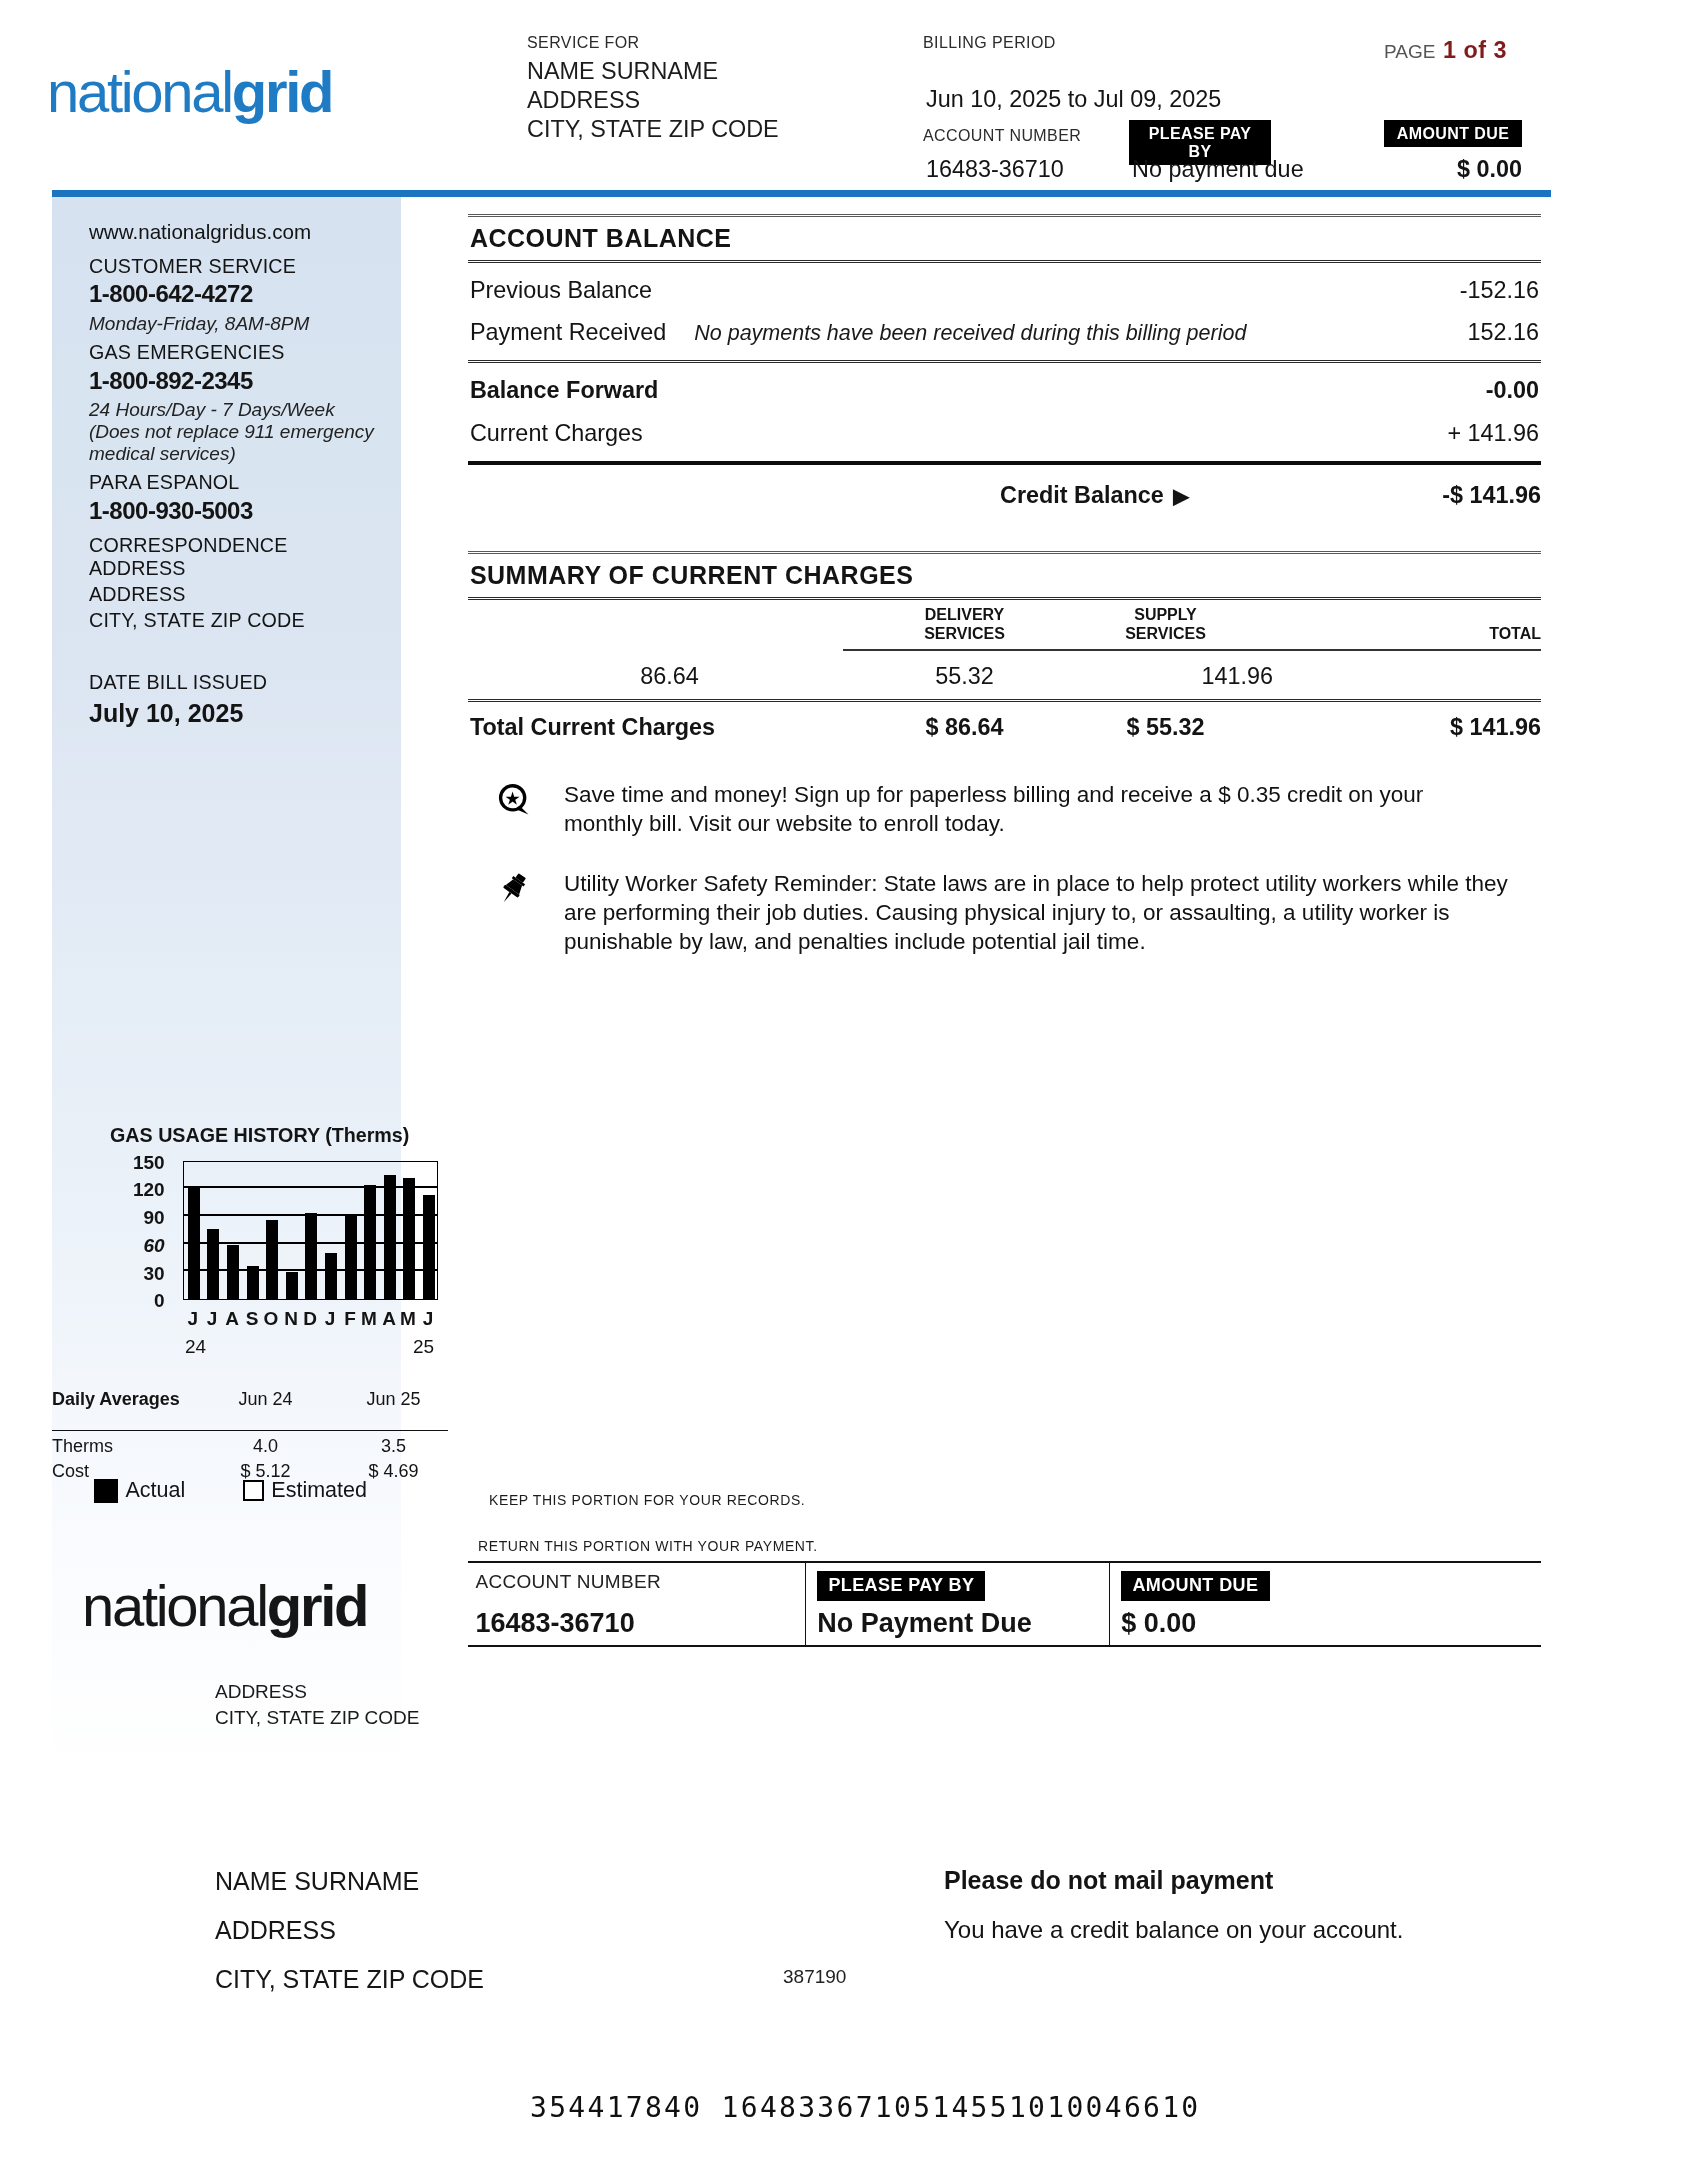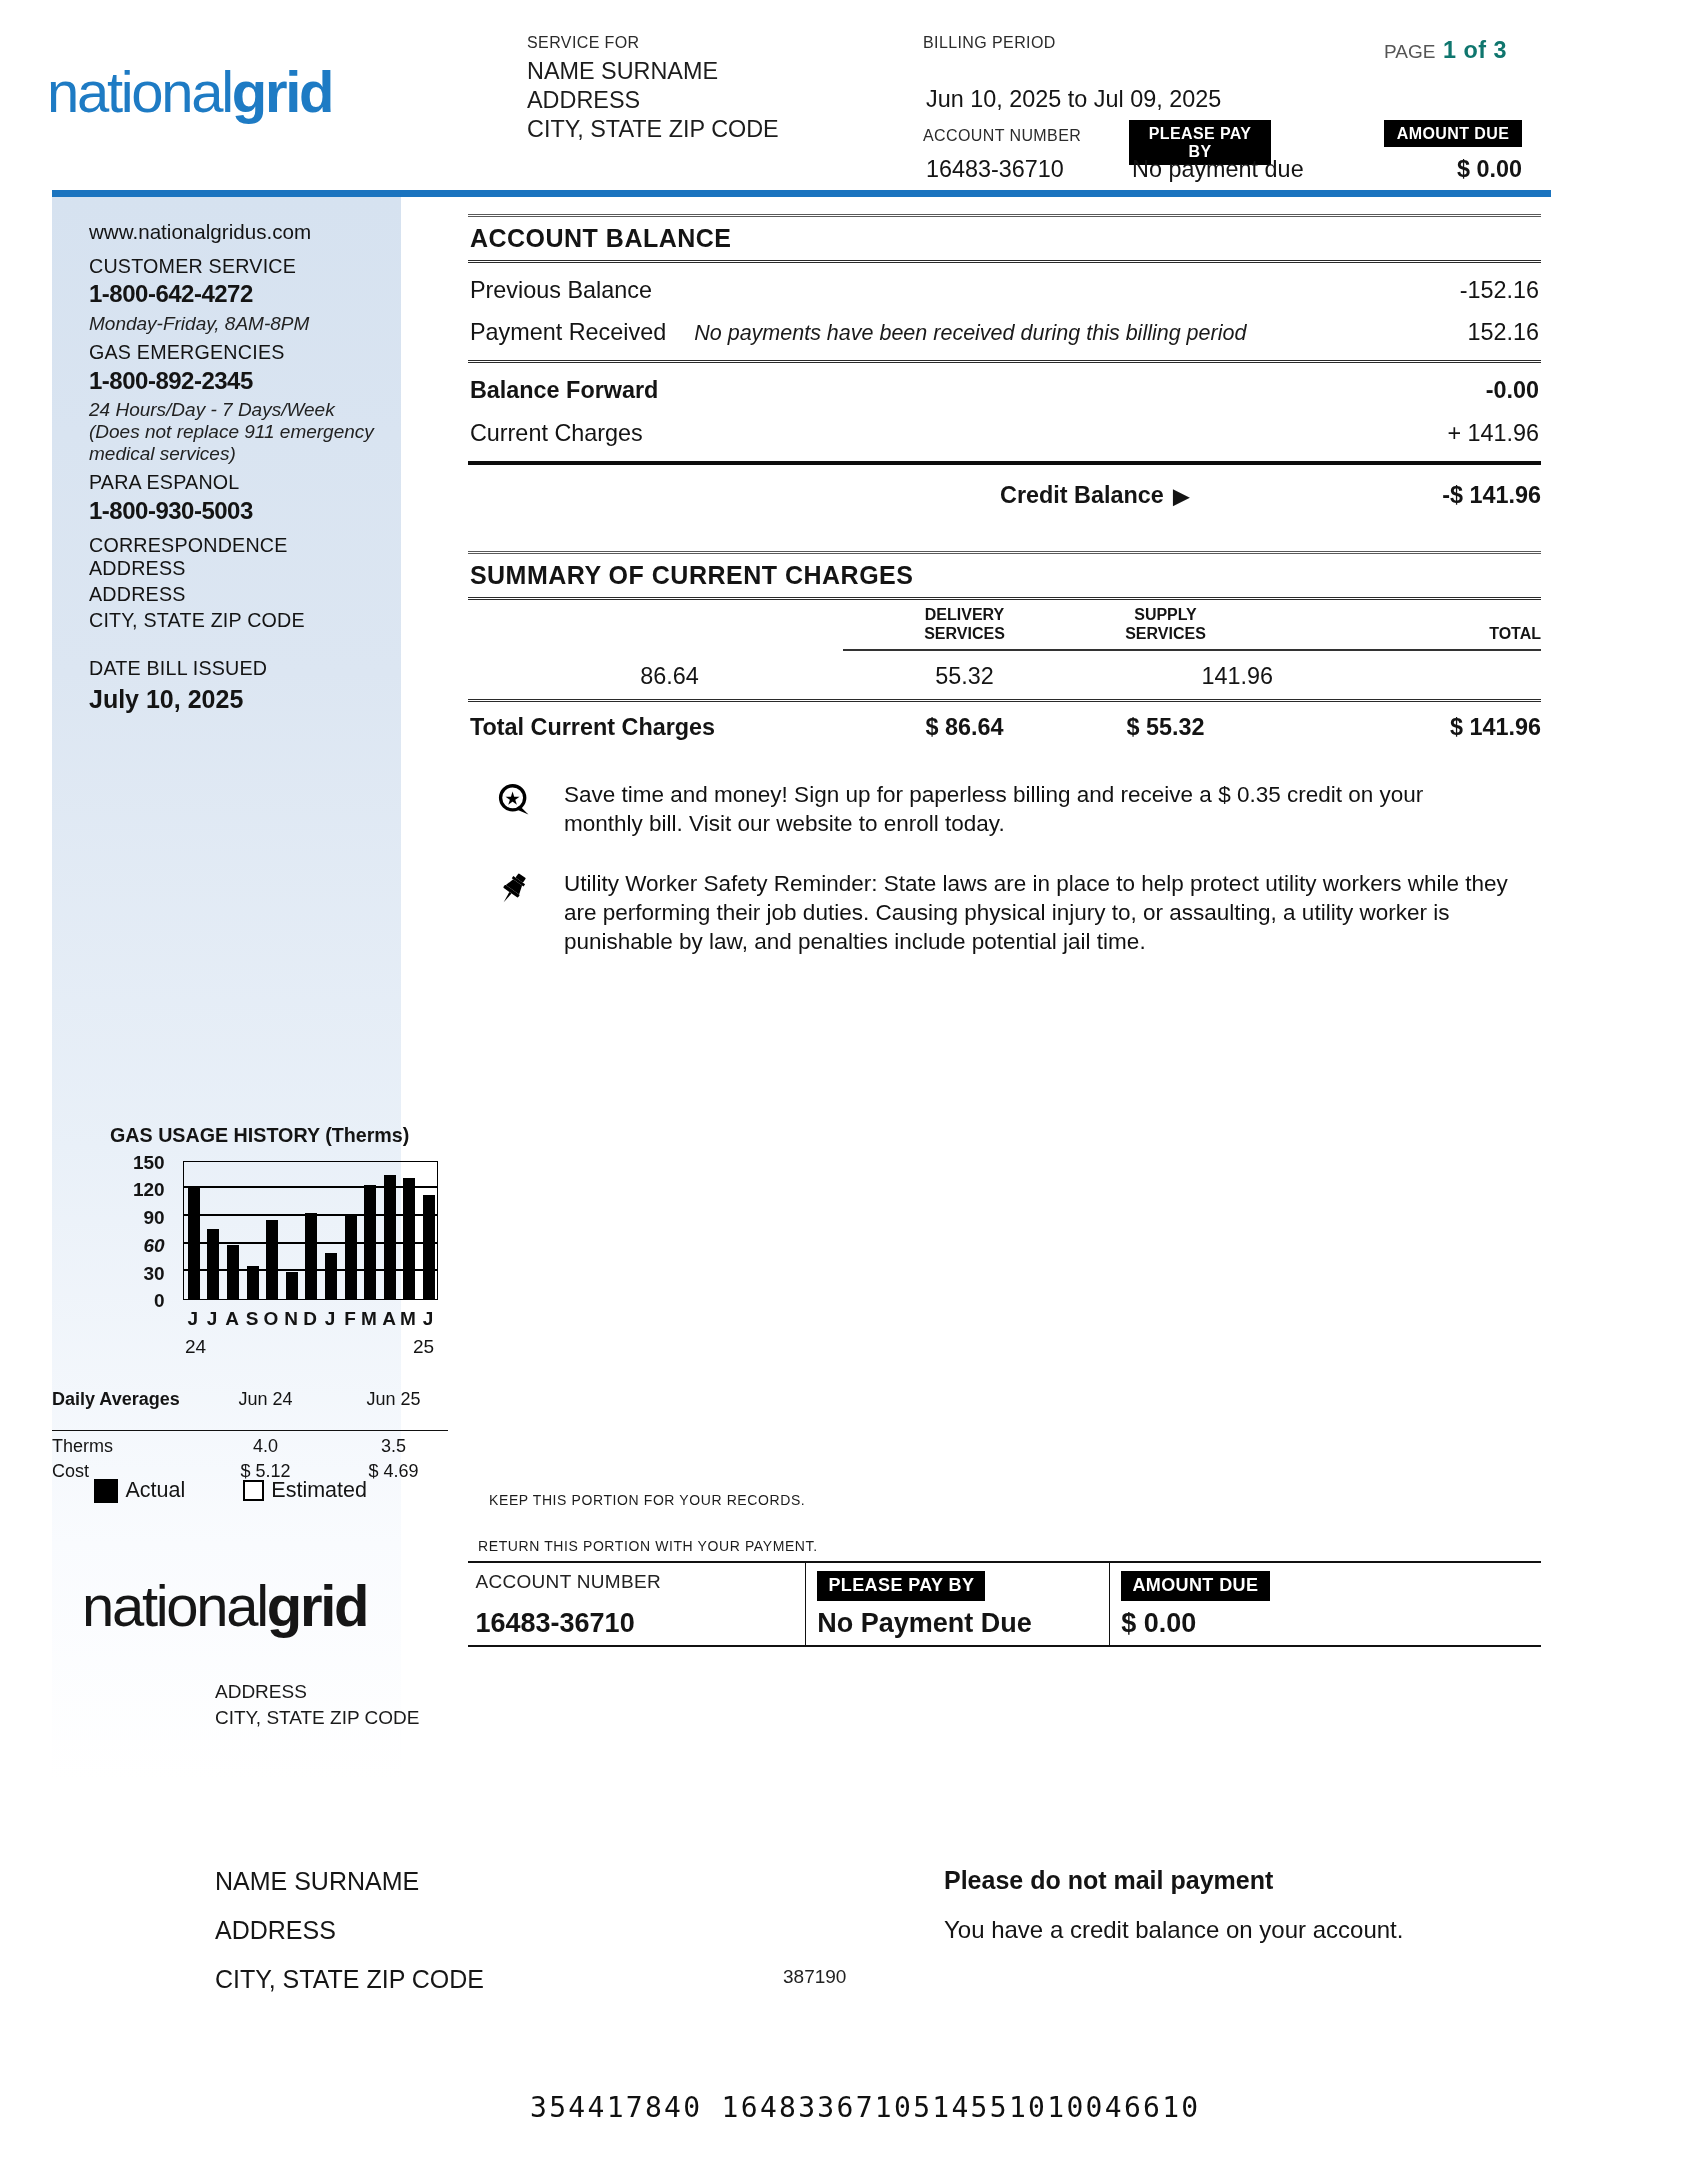--- a/index.html
+++ b/index.html
@@ -18,21 +18,21 @@
   .logo-blue { color:#1e7bc4; }
   .logo-black { color:#161616; }
   .lbl { font-size:16px; color:#2b2b2b; letter-spacing:0.4px; }
   .hdr-lines { font-size:23.4px; line-height:29px; color:#1c1c1c; }
   .hdr-val { font-size:23.4px; color:#141414; }
   .badge {
     display:inline-block; background:#000; color:#fff; font-weight:700;
     font-size:16px; padding:4.7px 9.4px; text-align:center; letter-spacing:0.4px;
   }
   .page-of { font-size:19px; color:#555; }
-  .page-of b { font-size:23.4px; color:#0f766e; margin-left:7.5px; letter-spacing:0.5px; }
+  .page-of b { font-size:23.4px; color:#7f1d1d; margin-left:7.5px; letter-spacing:0.5px; }
   .blue-rule { background:#1b74bf; height:6.6px; }
 
   
   .sidebar {
     left:52px; top:197px; width:349px; height:1583px;
     background:linear-gradient(180deg,#d6e2f0 0%, #dce6f2 30%, #e9f0f8 60%, #f9fbfe 85%, #ffffff 100%);
     padding:22.5px 13px 0 37px;
   }
   .sb-www  { font-size:20.6px; margin-bottom:11.2px; }
   .sb-cap  { font-size:19.7px; margin-bottom:2.8px; letter-spacing:0.2px; }
@@ -153,21 +153,21 @@
     <div class="sb-tel">1-800-892-2345</div>
     <div class="sb-it2">24 Hours/Day - 7 Days/Week</div>
     <div class="sb-it2">(Does not replace 911 emergency</div>
     <div class="sb-it"> medical services)</div>
     <div class="sb-cap">PARA ESPANOL</div>
     <div class="sb-tel" style="margin-bottom:9.4px;">1-800-930-5003</div>
     <div class="sb-cap">CORRESPONDENCE ADDRESS</div>
     <div class="sb-cap">ADDRESS</div>
     <div class="sb-cap">CITY, STATE ZIP CODE</div>
     <div class="sb-gap"></div>
-    <div class="sb-cap" style="margin-bottom:4.7px;">DATE BILL ISSUED</div>
+    <div class="sb-cap" style="margin-bottom:4.7px;margin-top:14px;">DATE BILL ISSUED</div>
     <div class="sb-date">July 10, 2025</div>
   </div>
 
   <div class="abs main" style="top:214px;">
     <div class="drule-top"></div>
     <div class="sec-title">ACCOUNT BALANCE</div>
     <div class="drule"></div>
 
     <div class="ab-row">
       <span>Previous Balance</span>

